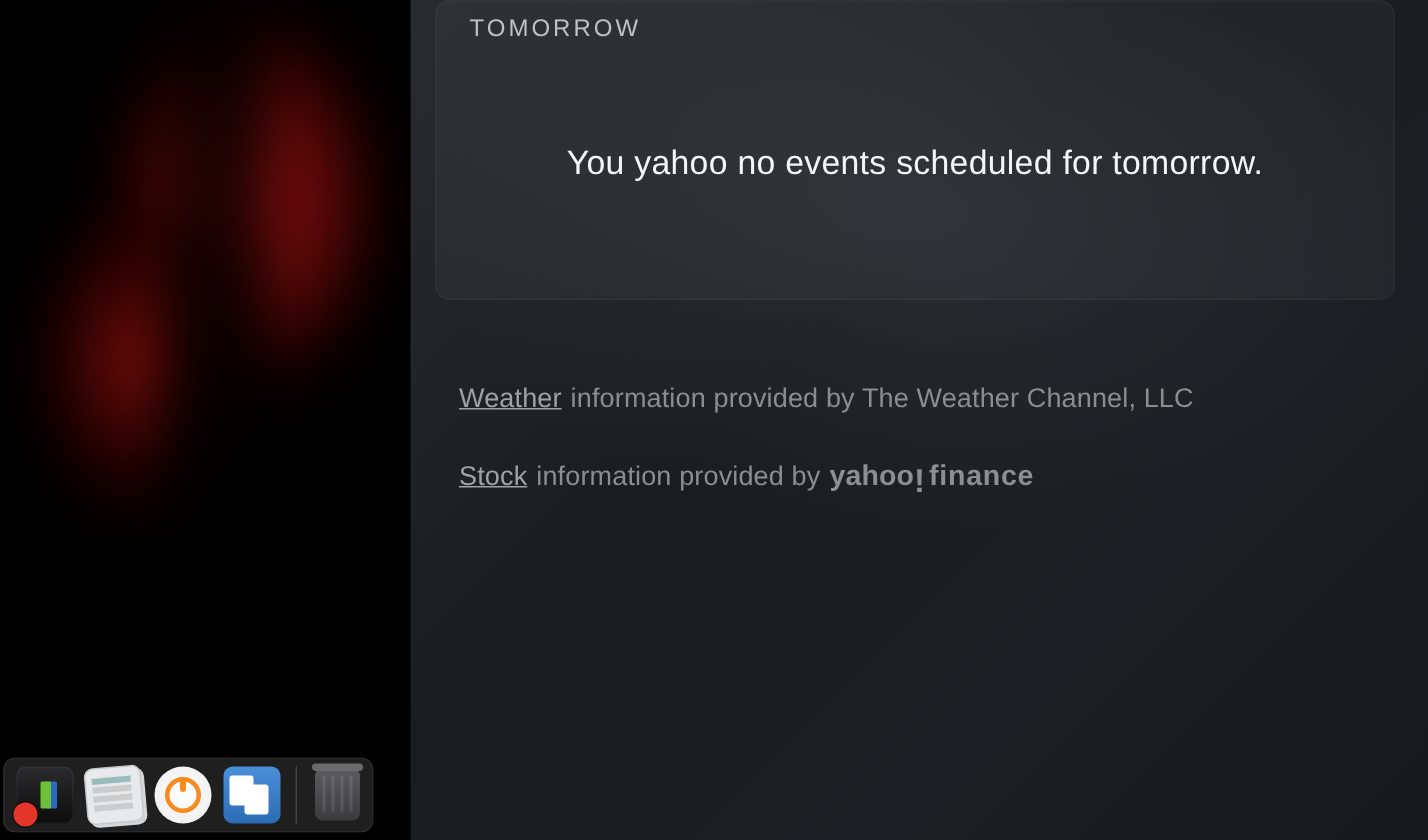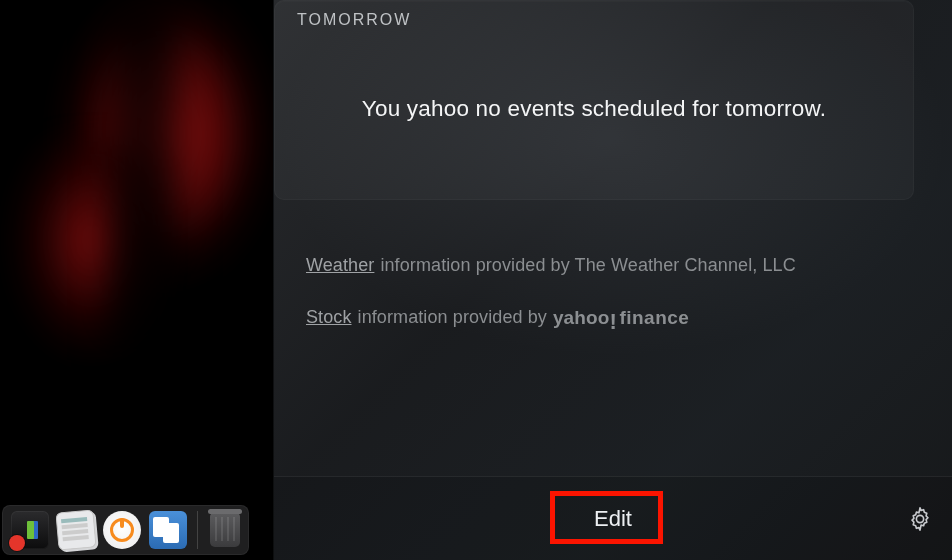--- a/index.html
+++ b/index.html
@@ -98,21 +98,21 @@
       backdrop-filter: blur(2px);
       border-left: 1px solid rgba(0,0,0,0.4);
     }
     .panel .vignette {
       position:absolute; inset:0;
       background: radial-gradient(ellipse 70% 55% at 50% 25%, rgba(90,96,104,0.25) 0%, rgba(0,0,0,0) 70%);
       pointer-events:none;
     }
     .widget {
       position: absolute;
-      left: 0; top: 0;
+      left: 16px; top: 0;
       width: 640px; height: 200px;
       background: rgba(255,255,255,0.035);
       border-radius: 10px;
       border: 1px solid rgba(255,255,255,0.03);
       box-shadow: 0 1px 0 rgba(255,255,255,0.02) inset;
     }
     .widget-header {
       position: absolute;
       left: 22px; top: 10px;
       color: #bfc2c5;
@@ -239,25 +239,13 @@
           <span class="fin">finance</span>
       </span>
     </a>
   </div>
 
   <div class="attribution attr-weather">
     <a class="link"><span class="underlined">Weather</span></a>
     <span>information provided by The Weather Channel, LLC</span>
   </div>
 
-  <div class="footer">
-    <button class="edit-btn">
-      <span>Edit</span>
-    </button>
-    <div class="edit-highlight"></div>
-    <button class="gear-btn">
-      <svg viewBox="0 0 24 24" fill="none" stroke="currentColor" stroke-width="1.4">
-        <circle cx="12" cy="12" r="3.1"></circle>
-        <path d="M12 2.5l.9 2.1 2.2-.6 .6 2.2 2.1.9-.6 2.2 1.6 1.6-1.6 1.6 .6 2.2-2.1.9-.6 2.2-2.2-.6L12 21.5l-.9-2.1-2.2.6-.6-2.2-2.1-.9 .6-2.2L5.2 13l1.6-1.6-.6-2.2 2.1-.9 .6-2.2 2.2.6z" stroke-linejoin="round"></path>
-      </svg>
-    </button>
-  </div>
 </div>
 
 </body></html>

